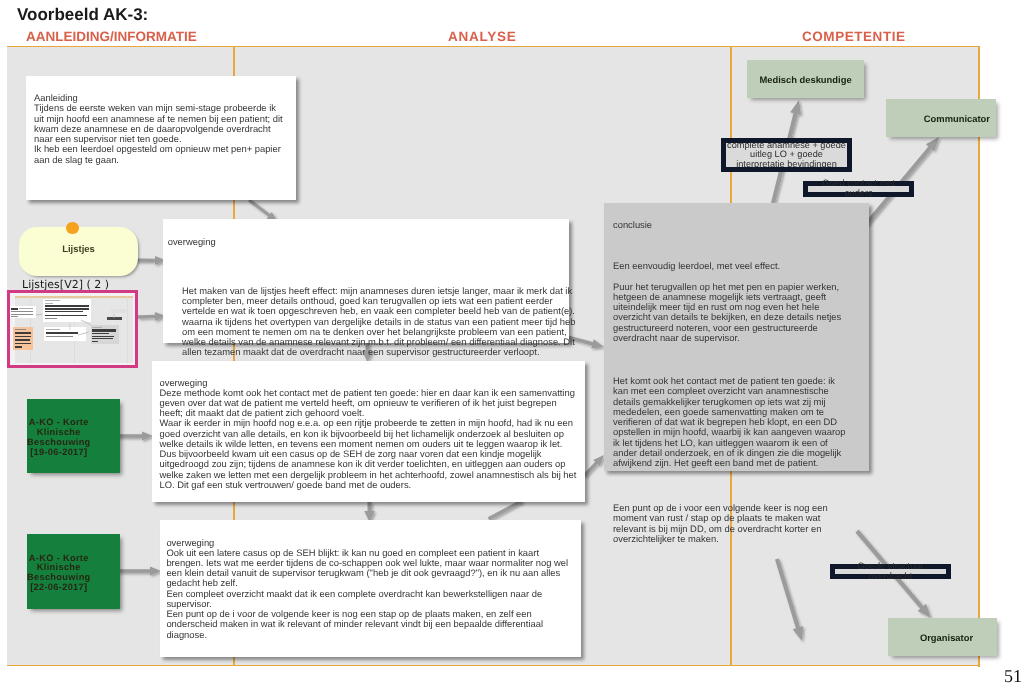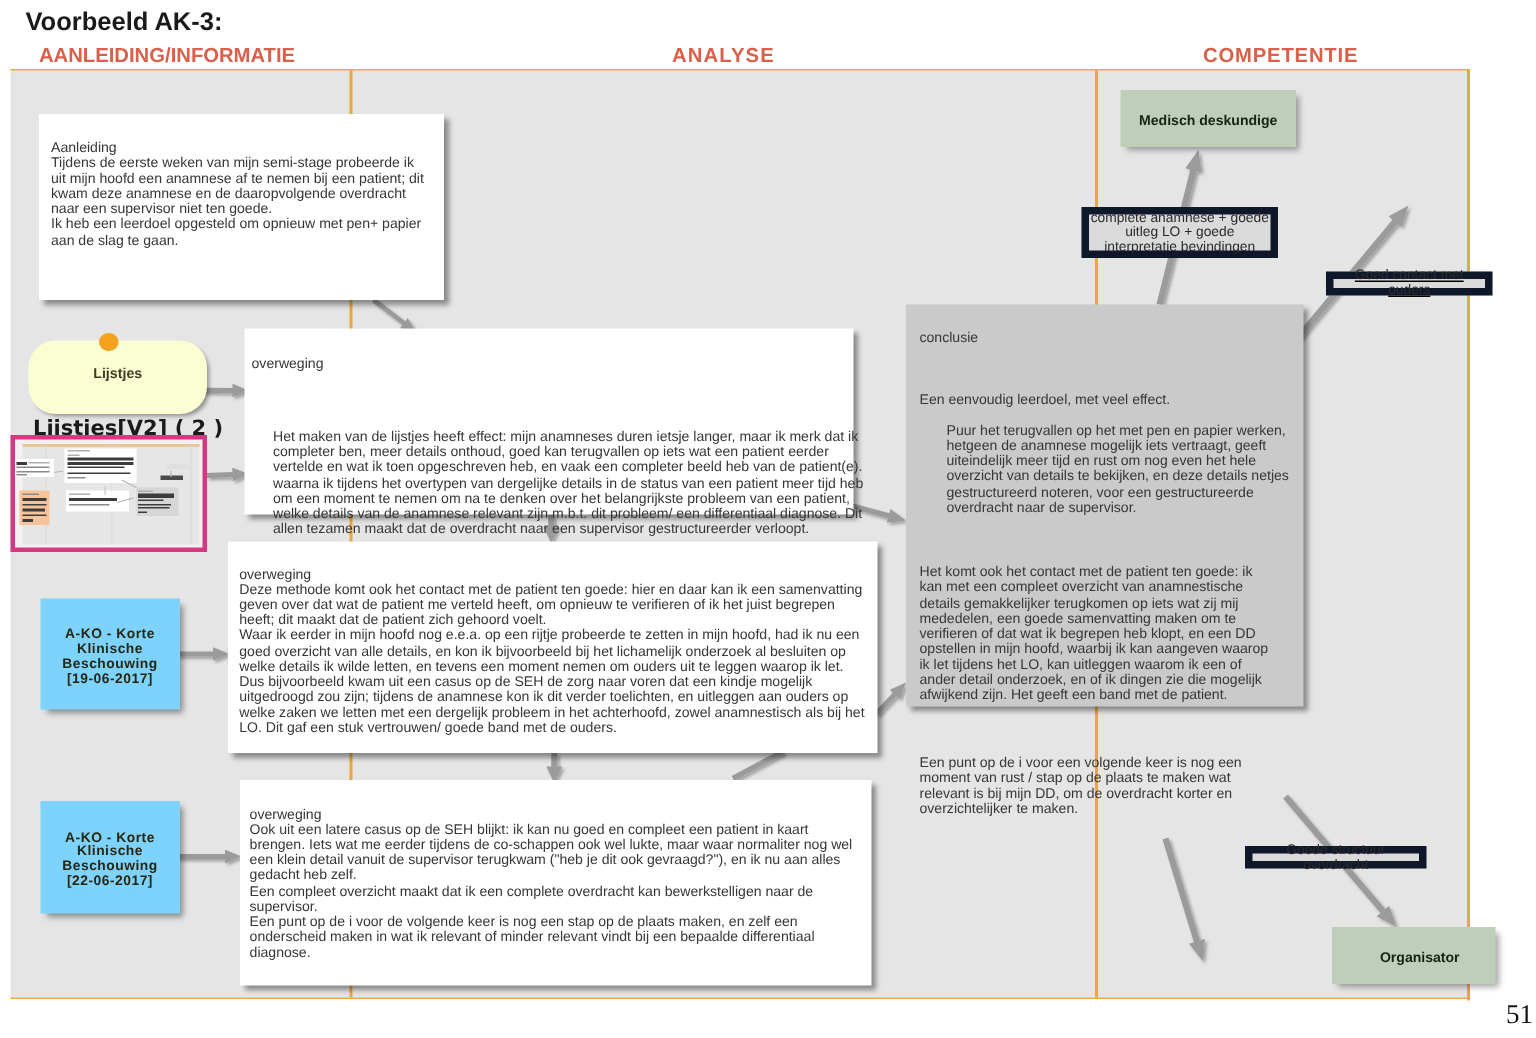--- a/index.html
+++ b/index.html
@@ -19,38 +19,38 @@
   .vline{position:absolute;width:1.8px;background:#E9A83E;}
 
   .wbox{position:absolute;background:#fff;box-shadow:3px 3px 3.4px 0px rgba(0,0,0,.40);}
   .gbox{position:absolute;background:#cacaca;box-shadow:3px 3px 3.4px 0px rgba(0,0,0,.40);}
   .bodytext{position:absolute;color:#363636;font-size:9.4px;line-height:10.25px;white-space:pre;}
 
   .ybox{position:absolute;background:#FBFED3;box-shadow:2px 2px 3px -1px rgba(0,0,0,.38);}
   .ybox .lab{position:absolute;left:0;right:0;top:17px;
              text-align:center;font-size:9.5px;font-weight:bold;color:#3e3e22;}
   .dot{position:absolute;border-radius:50%;background:#F5A21E;}
-  .caption{position:absolute;font-family:"DejaVu Sans",sans-serif;font-size:14px;color:#1a1a1a;white-space:nowrap;font-weight:bold;}
+  .caption{position:absolute;font-family:"DejaVu Sans",sans-serif;font-size:11px;color:#1a1a1a;white-space:nowrap;}
 
   .thumb{position:absolute;border:3.2px solid #D23B84;background:#f2f2f2;box-sizing:border-box;overflow:hidden;}
   .tn-bg{position:absolute;left:5px;top:4px;right:2px;bottom:2px;background:#e6e6e6;}
   .tn-band{position:absolute;left:5px;top:3px;right:2px;height:2px;background:#e8c89a;}
   .tn-vl{position:absolute;top:4px;bottom:2px;width:1px;background:#dcdcdc;}
   .tn-w{position:absolute;background:#fff;overflow:hidden;}
   .tn-o{position:absolute;background:#f7c39a;overflow:hidden;}
   .tn-g{position:absolute;background:#d6d6d6;overflow:hidden;}
   .tn-l{position:absolute;background:#e0e0e0;}
   .tn-d{position:absolute;background:#4a4a4a;}
   .tn-line{position:absolute;background:#8a8a8a;height:0.8px;}
   .tn-line.dk{background:#3c3c3c;}
   .tn-line.lt{background:#b0b0b0;}
   .tn-conn{position:absolute;left:0;top:0;width:125px;height:70px;}
 
-  .olive{position:absolute;background:#7dd3fc;box-shadow:3px 3px 4px -1px rgba(0,0,0,.4);
-         display:flex;align-items:center;justify-content:center;}
+  .olive{position:absolute;background:#15803d;box-shadow:3px 3px 4px -1px rgba(0,0,0,.4);
+         display:flex;align-items:center;}
   .olive span{font-size:9.2px;font-weight:bold;color:#262612;text-align:center;line-height:9.85px;white-space:pre-line;letter-spacing:0.35px;padding-top:4px;margin-right:0.35px;}
 
   .green{position:absolute;background:#BFCEB8;box-shadow:3px 3px 4px -1px rgba(0,0,0,.35);
          display:flex;align-items:center;}
   .green span{font-size:9.4px;font-weight:bold;color:#17220f;white-space:nowrap;}
 
   .elabel{position:absolute;background:#dadada;border:5px solid #0f172a;
           display:flex;align-items:center;justify-content:center;box-sizing:border-box;}
   .elabel span{font-size:9.2px;color:#2b2b2b;text-align:center;line-height:9.6px;white-space:pre-line;}
 
@@ -228,21 +228,21 @@
 Een compleet overzicht maakt dat ik een complete overdracht kan bewerkstelligen naar de
 supervisor.
 Een punt op de i voor de volgende keer is nog een stap op de plaats maken, en zelf een
 onderscheid maken in wat ik relevant of minder relevant vindt bij een bepaalde differentiaal
 diagnose.</div>
   </div>
 
   <div class="gbox" style="left:604px;top:203px;width:253px;height:268px;padding-left:12px;">
     <div class="bodytext" style="left:9px;top:16.5px;">conclusie</div>
     <div class="bodytext" style="left:9px;top:58px;">Een eenvoudig leerdoel, met veel effect.</div>
-    <div class="bodytext" style="left:27px;top:78.5px;">Puur het terugvallen op het met pen en papier werken,
+    <div class="bodytext" style="left:9px;top:78.5px;">Puur het terugvallen op het met pen en papier werken,
 hetgeen de anamnese mogelijk iets vertraagt, geeft
 uiteindelijk meer tijd en rust om nog even het hele
 overzicht van details te bekijken, en deze details netjes
 gestructureerd noteren, voor een gestructureerde
 overdracht naar de supervisor.</div>
     <div class="bodytext" style="left:9px;top:173px;">Het komt ook het contact met de patient ten goede: ik
 kan met een compleet overzicht van anamnestische
 details gemakkelijker terugkomen op iets wat zij mij
 mededelen, een goede samenvatting maken om te
 verifieren of dat wat ik begrepen heb klopt, en een DD
@@ -252,30 +252,33 @@
 afwijkend zijn. Het geeft een band met de patient.</div>
     <div class="bodytext" style="left:9px;top:300px;">Een punt op de i voor een volgende keer is nog een
 moment van rust / stap op de plaats te maken wat
 relevant is bij mijn DD, om de overdracht korter en
 overzichtelijker te maken.</div>
   </div>
 
   <div class="green" style="left:747px;top:60px;width:117px;height:38px;justify-content:center;">
     <span>Medisch deskundige</span>
   </div>
+  <div class="green" style="left:886px;top:99px;width:110px;height:38px;justify-content:flex-end;padding-right:6px;box-sizing:border-box;">
+    <span>Communicator</span>
+  </div>
   <div class="green" style="left:888px;top:618px;width:109px;height:38px;justify-content:center;padding-left:8px;box-sizing:border-box;">
     <span>Organisator</span>
   </div>
 
   <div class="elabel" style="left:721px;top:138px;width:131px;height:34px;">
     <span>complete anamnese + goede
 uitleg LO + goede
 interpretatie bevindingen</span>
   </div>
-  <div class="elabel" style="left:884px;top:181px;width:111px;height:16px;text-decoration:underline;">
+  <div class="elabel" style="left:803px;top:181px;width:111px;height:16px;">
     <span>Goed contact met ouders</span>
   </div>
   <div class="elabel" style="left:830px;top:564px;width:121px;height:15px;">
     <span>Goede structuur overdracht</span>
   </div>
 
 </div>
 <div class="pagenum">51</div>
 
 </body></html>

